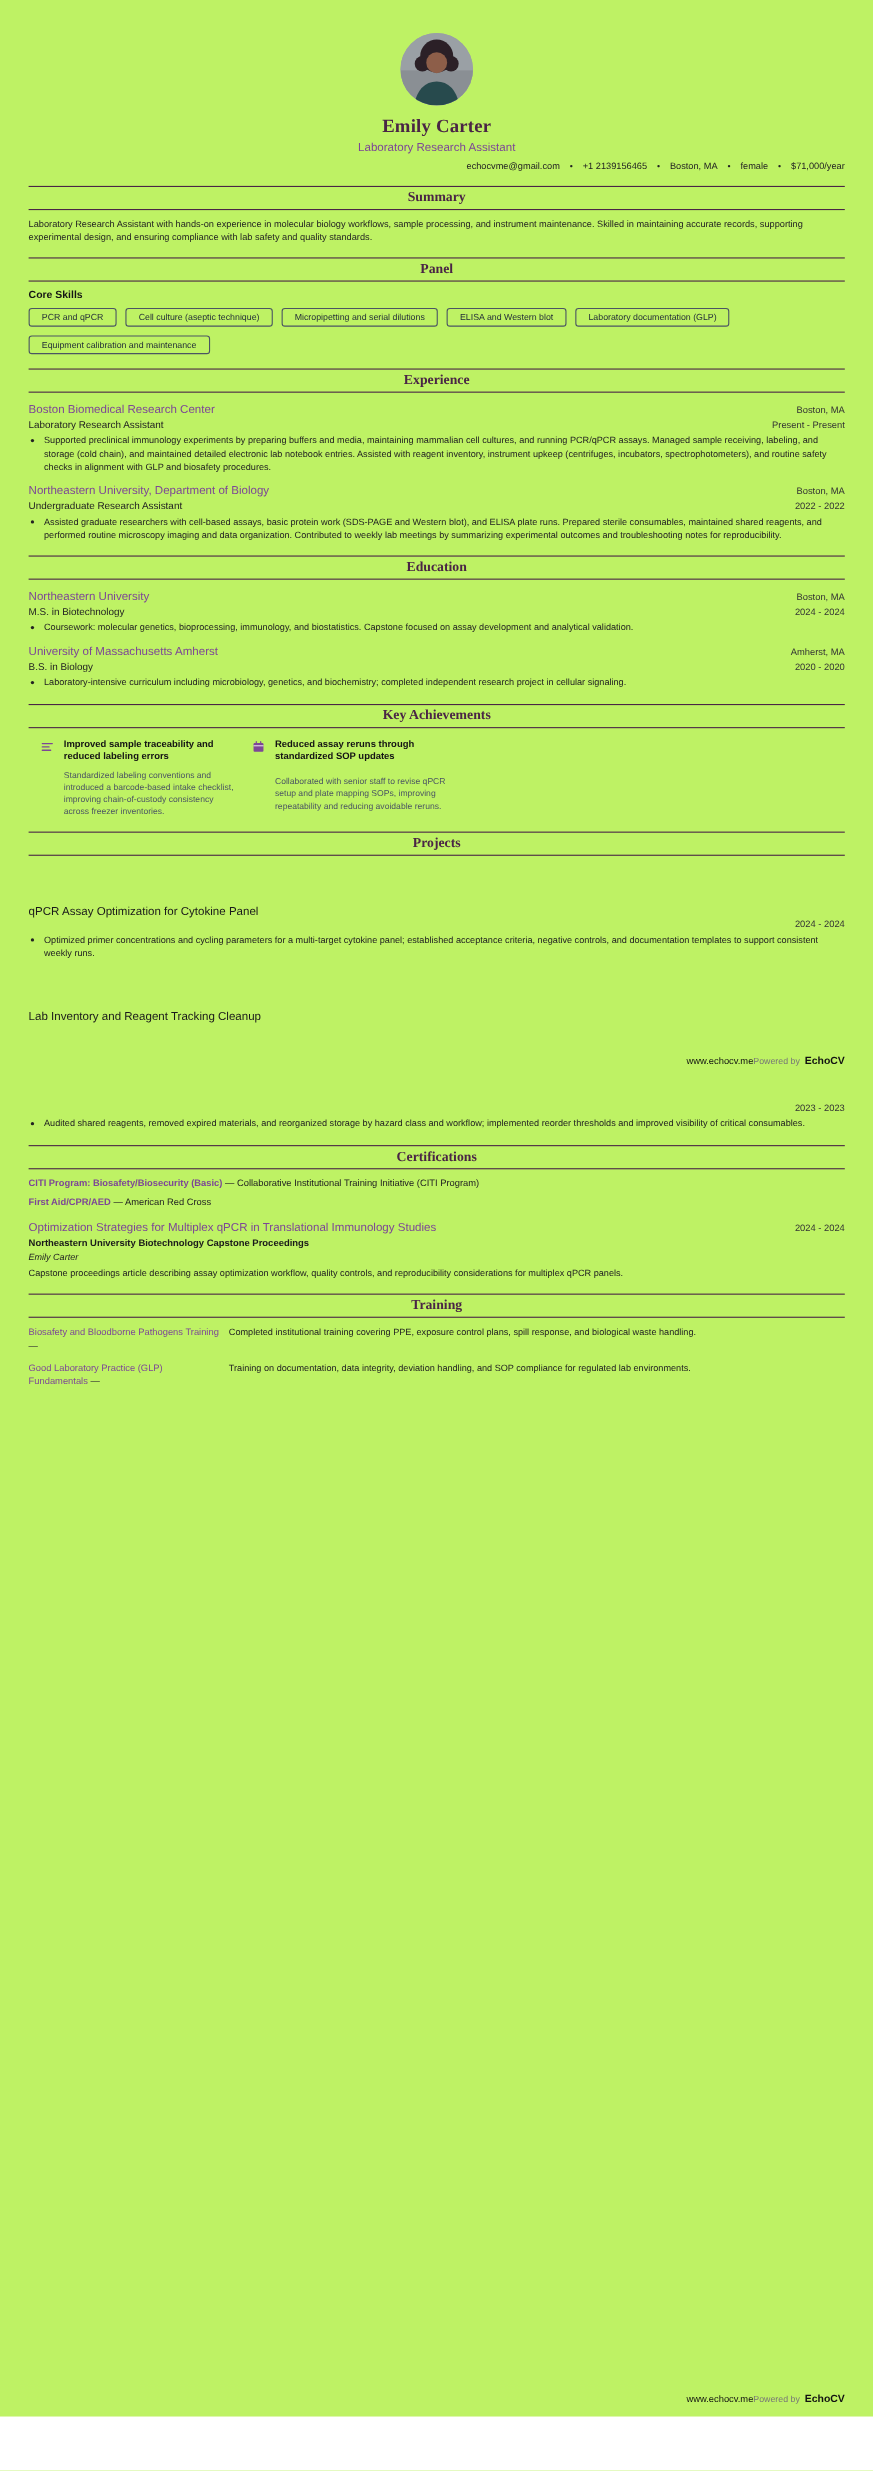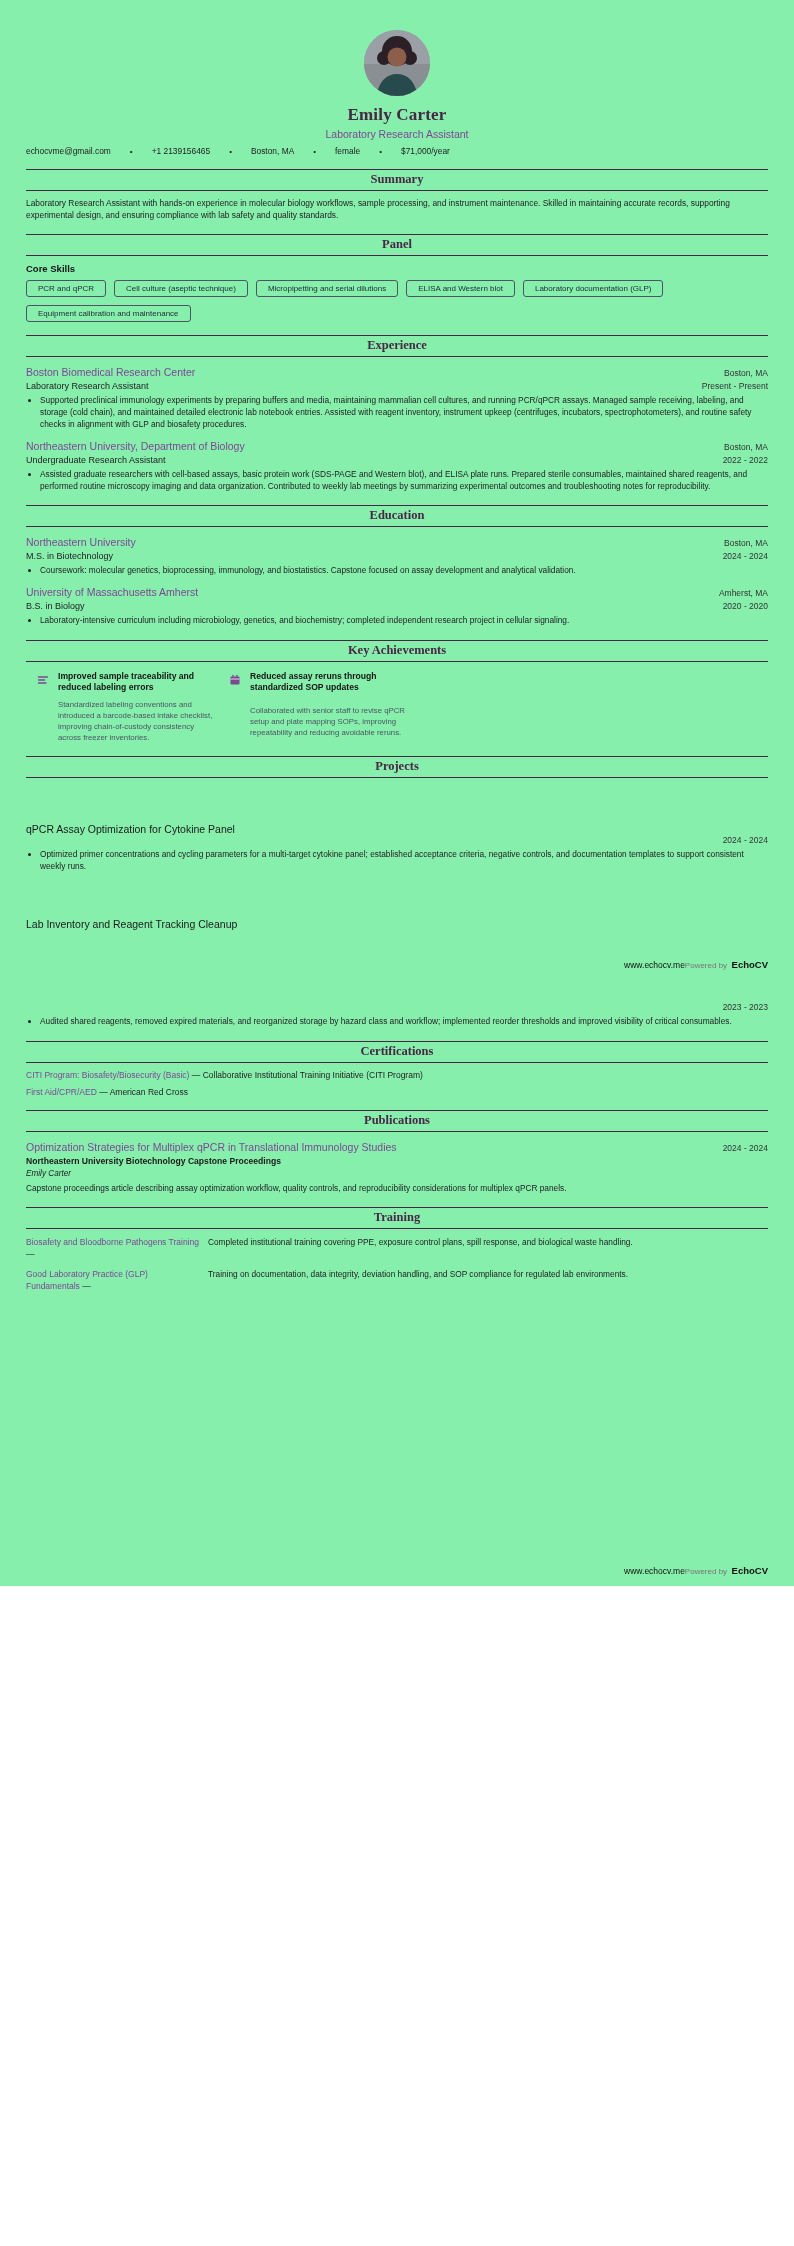--- a/index.html
+++ b/index.html
@@ -1,37 +1,37 @@
 <!DOCTYPE html>
 <html><head>
 <meta charset="utf-8">
 <style>
   * { box-sizing: border-box; margin: 0; padding: 0; }
   html, body { background: #ffffff; }
   body { width: 794px; font-family: "Liberation Sans", sans-serif; color: #1a1a1a; }
   .page {
     position: relative;
     width: 794px;
-    height: 1586px;
-    background: #86efac;
+    height: 2197px;
+    background: #bef264;
     overflow: hidden;
   }
   .content { padding: 0 26px; }
 
   
   .photo-wrap { display: flex; justify-content: center; padding-top: 30px; }
   .photo { width: 66px; height: 66px; border-radius: 50%; overflow: hidden; background: #9aa0a5; }
   .name {
     font-family: "Liberation Serif", serif;
     font-size: 17px; font-weight: 700; color: #4a2545;
     text-align: center; margin-top: 9px; letter-spacing: 0.2px;
   }
   .job-title { font-size: 10.5px; color: #7d4796; text-align: center; margin-top: 3px; }
   .contact {
-    display: flex; justify-content: flex-start; align-items: center; gap: 19px;
+    display: flex; justify-content: flex-end; align-items: center; gap: 9px;
     font-size: 8.4px; color: #222; margin-top: 6px;
   }
   .contact .dot { font-size: 8px; color: #222; }
 
   
   .sec { margin-top: 13px; }
   .sec-head h2 {
     font-family: "Liberation Serif", serif;
     font-size: 12.5px; font-weight: 700; color: #4a2545;
     text-align: center; padding: 2px 0 3px;
@@ -64,21 +64,21 @@
     display: grid; grid-template-columns: 176px 176px; column-gap: 16px;
     margin-top: 9px; padding-left: 11px;
   }
   .ach { display: grid; grid-template-columns: 16px 1fr; column-gap: 5px; align-items: start; }
   .ach-icon { color: #7d4796; padding-top: 1px; }
   .ach-title { font-size: 8.6px; font-weight: 700; line-height: 1.35; color: #141414; }
   .ach-text { grid-column: 2; font-size: 7.8px; line-height: 1.42; color: #4b5563; margin-top: 5px; }
 
   
   .cert-line { font-size: 8.5px; margin-top: 7px; color: #222; }
-  .cert-name { color: #7d4796; }
+  .cert-name { color: #7d4796; font-weight: bold; }
   .pub-venue { font-size: 8.6px; font-weight: 700; color: #1a1a1a; margin-top: 3px; }
   .pub-author { font-size: 8.2px; font-style: italic; color: #222; margin-top: 3px; }
   .pub-desc { font-size: 8.3px; line-height: 1.42; color: #222; margin-top: 5px; }
   .train-row { display: flex; gap: 6px; margin-top: 8px; align-items: flex-start; }
   .train-name { flex: 0 0 176px; font-size: 8.5px; color: #7d4796; line-height: 1.4; }
   .train-name .dash { color: #333; }
   .train-desc { font-size: 8.3px; line-height: 1.42; color: #222; }
 
   
   .footer { display: flex; justify-content: flex-end; align-items: baseline; }
@@ -293,23 +293,20 @@
         <span>Collaborative Institutional Training Initiative (CITI Program)</span>
       </div>
       <div class="cert-line">
         <span class="cert-name">First Aid/CPR/AED</span>
         <span class="dash">—</span>
         <span>American Red Cross</span>
       </div>
     </section>
 
     <section class="sec">
-      <div class="sec-head">
-        <h2>Publications</h2>
-      </div>
       <div class="entry">
         <div class="entry-row">
           <span class="entry-title">Optimization Strategies for Multiplex qPCR in Translational Immunology Studies</span>
           <span class="entry-meta">2024 - 2024</span>
         </div>
         <div class="pub-venue">Northeastern University Biotechnology Capstone Proceedings</div>
         <div class="pub-author">Emily Carter</div>
         <div class="pub-desc">Capstone proceedings article describing assay optimization workflow, quality controls, and reproducibility considerations for multiplex qPCR panels.</div>
       </div>
     </section>

